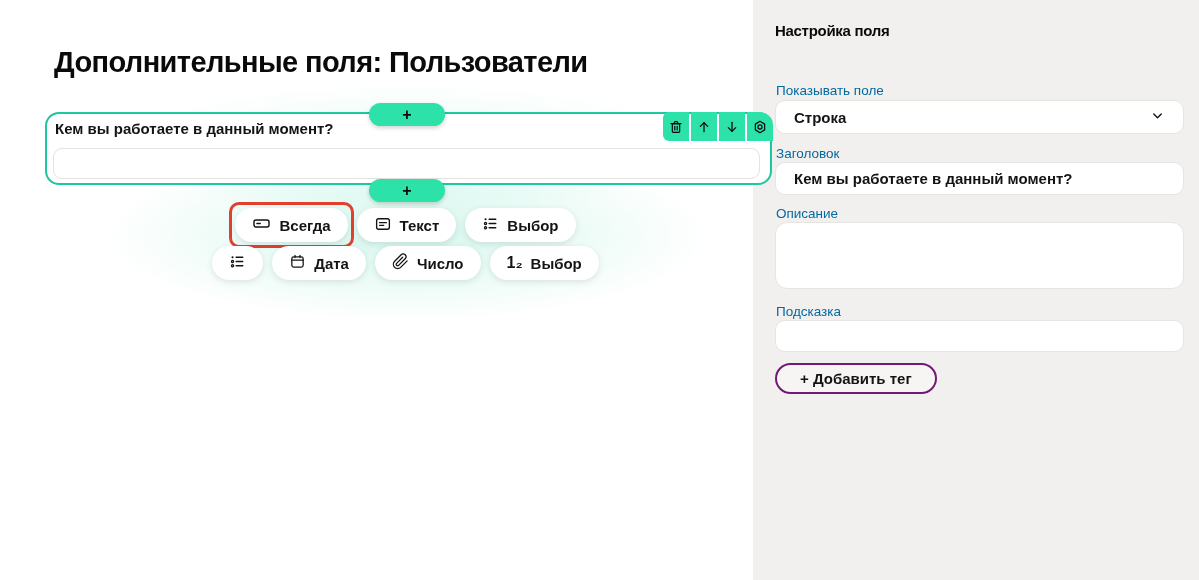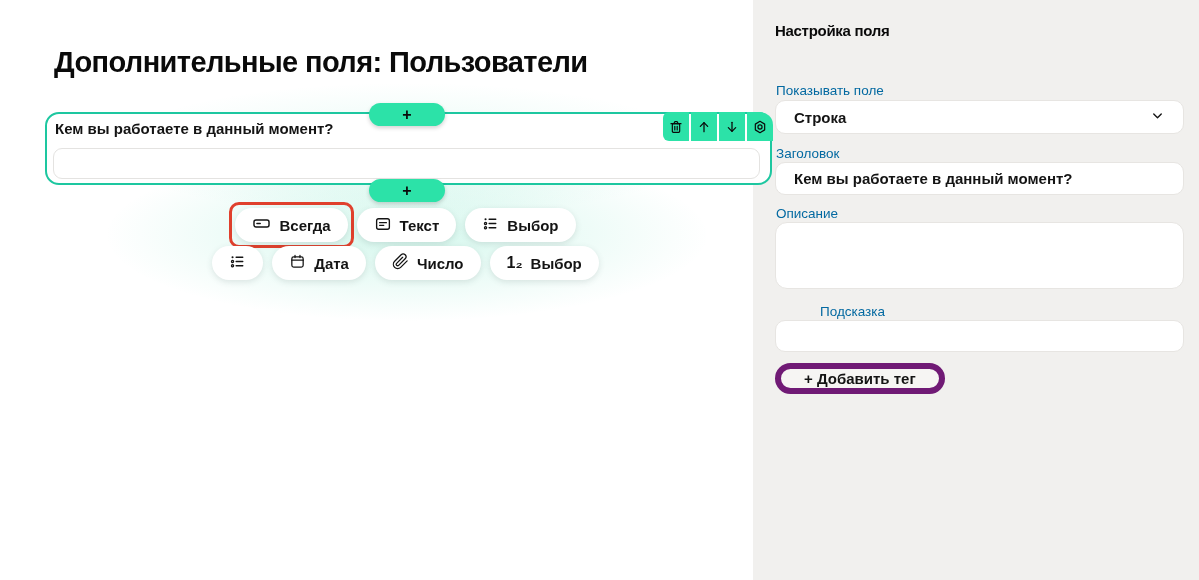--- a/index.html
+++ b/index.html
@@ -91,21 +91,21 @@
     font-family:inherit; font-size:15px; font-weight:600; color:#141414;
     padding:0 18px; outline:none;
   }
   .select-box {
     display:flex; align-items:center; justify-content:space-between; cursor:pointer;
   }
   .select-box .chev { color:#141414; }
   textarea.sb-box { resize:none; border-radius:12px; padding:10px 14px; }
   .add-tag-btn {
     position:absolute; left:22px; top:363px; height:31px;
-    background:#f6f5f3; border:6px solid #701a75; border-radius:16px; cursor:pointer;
+    background:#f6f5f3; border:2px solid #701a75; border-radius:16px; cursor:pointer;
     font-family:inherit; font-size:15px; font-weight:600; color:#141414;
     padding:0 23px;
   }
 </style>
 </head>
 <body>
 
 <div class="left-panel">
 
   <h1 class="page-title">Дополнительные поля: Пользователи</h1>
@@ -237,17 +237,17 @@
       </svg>
     </span>
   </div>
 
   <div class="sb-label" style="top:146px;">Заголовок</div>
   <input class="sb-box" style="top: 162px; height: 33px;" value="Кем вы работаете в данный момент?">
 
   <div class="sb-label" style="top:206px;">Описание</div>
   <textarea class="sb-box" style="top: 222px; height: 67px;"></textarea>
 
-  <div class="sb-label" style="top:304px;margin-left:44px;">Подсказка</div>
+  <div class="sb-label" style="top:304px;">Подсказка</div>
   <input class="sb-box" style="top: 320px; height: 32px;" value="">
 
   <button class="add-tag-btn">+ Добавить тег</button>
 </div>
 
 </body></html>

